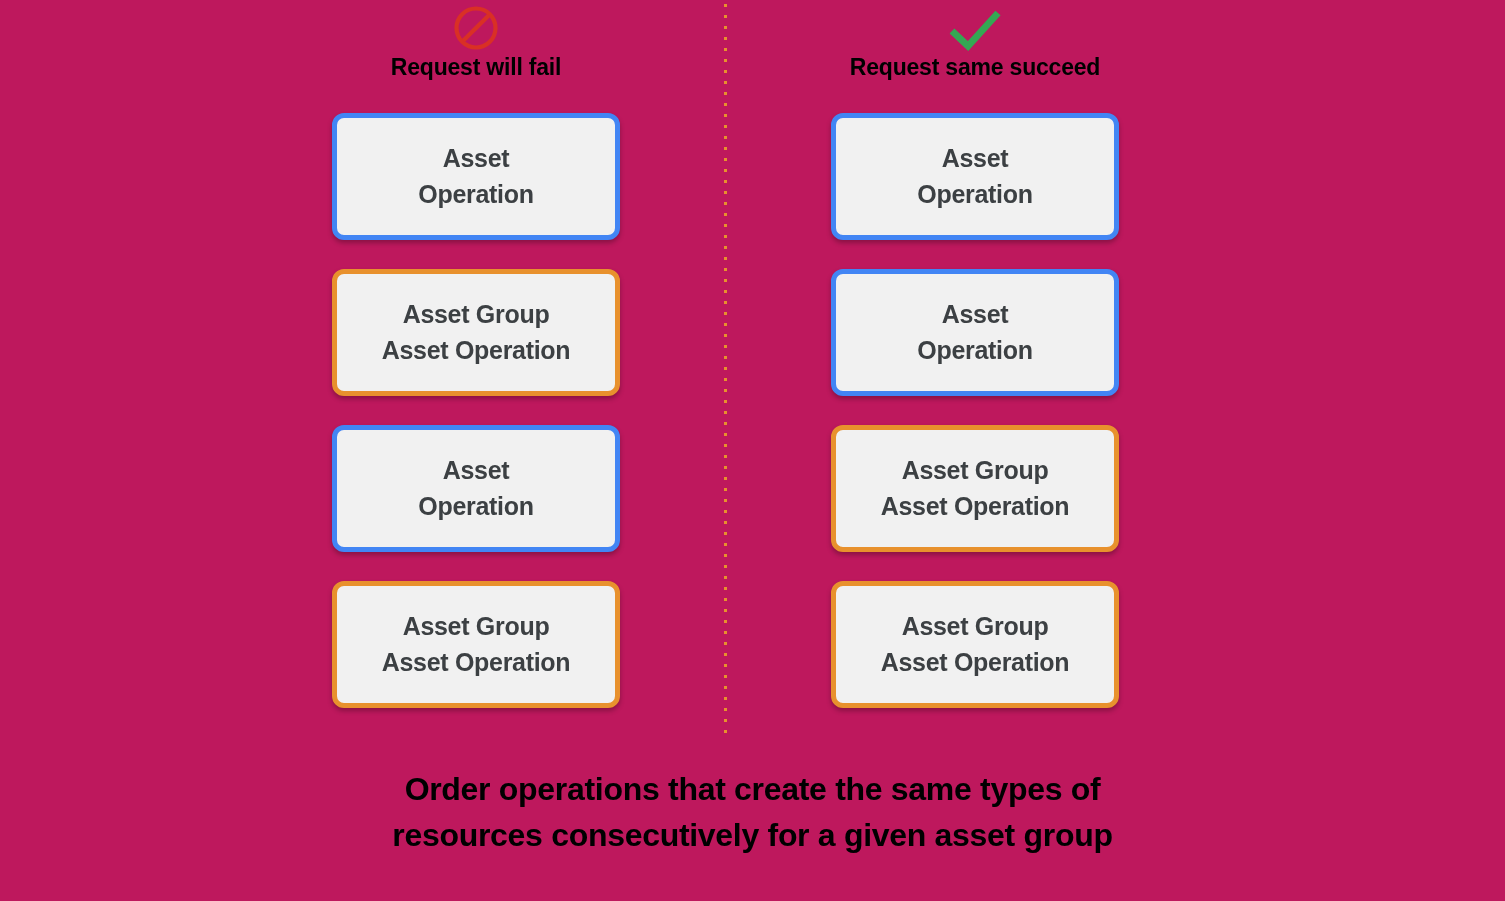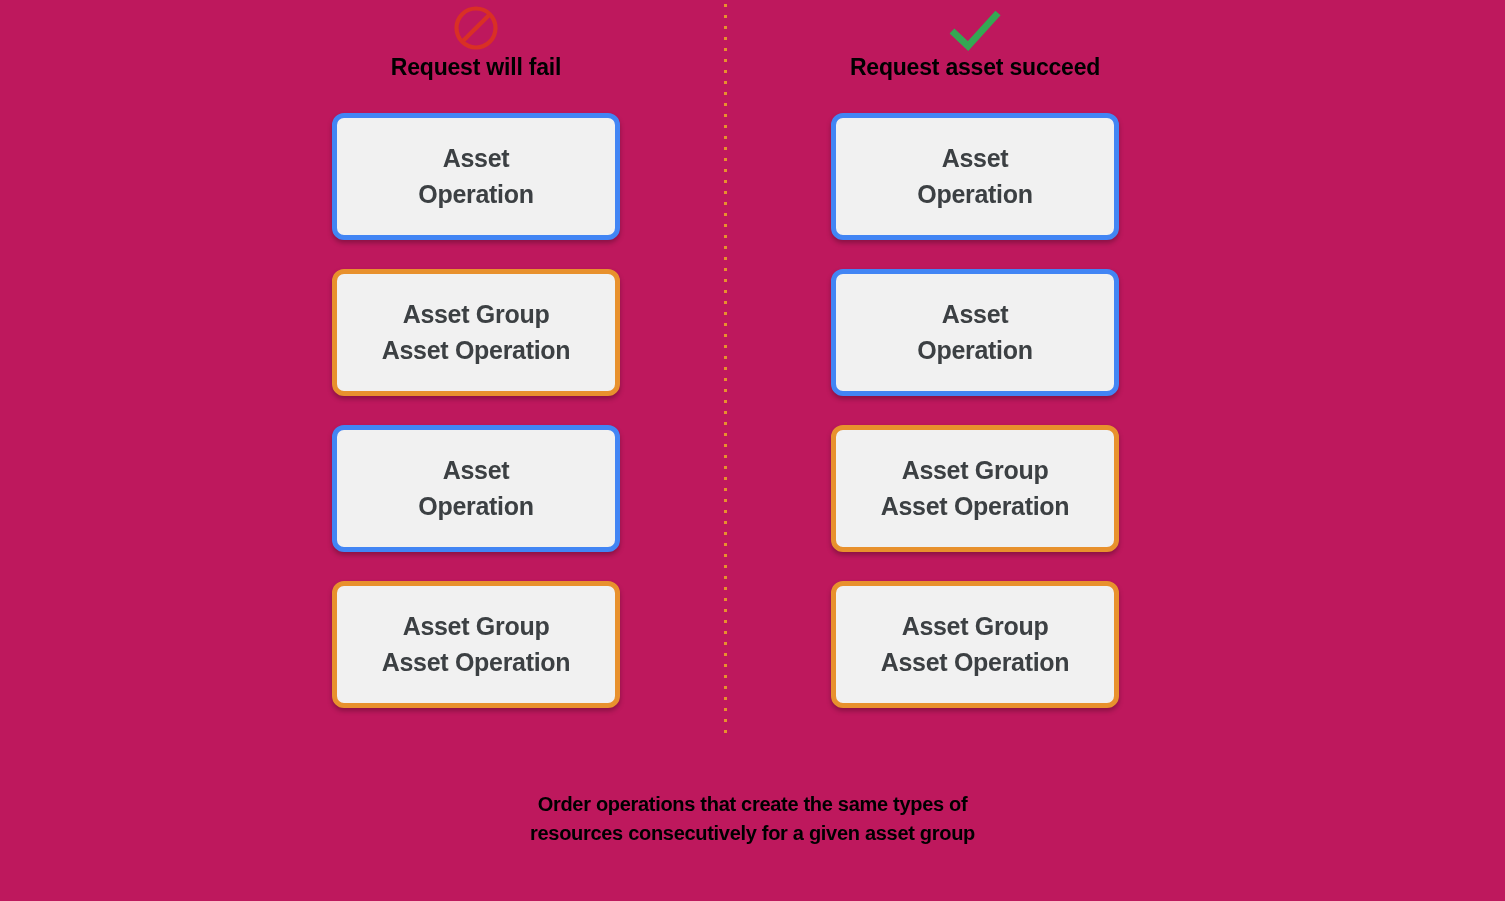--- a/index.html
+++ b/index.html
@@ -109,23 +109,23 @@
     line-height: 1.42;
     letter-spacing: -0.3px;
     white-space: pre-line;
   }
 
   
   .caption {
     position: absolute;
     left: 0;
     right: 0;
-    top: 790px;
+    top: 766px;
     text-align: center;
-    font-size: 20px;
+    font-size: 32px;
     font-weight: 700;
     color: #000000;
     line-height: 1.45;
     letter-spacing: -0.3px;
     white-space: pre-line;
   }
 </style>
 </head>
 <body>
 
@@ -164,21 +164,21 @@
     </div>
   </div>
 
   <div class="column right">
     <div class="col-head">
       <div class="head-icon">
         <svg width="66" height="46" viewBox="0 0 66 46" aria-hidden="true">
           <polyline points="10,26 26,41 56,8" fill="none" stroke="#34a853" stroke-width="7" stroke-linecap="butt" stroke-linejoin="miter"></polyline>
         </svg>
       </div>
-      <div class="head-label">Request asset succeed</div>
+      <div class="head-label">Request same succeed</div>
     </div>
 
     <div class="box-stack">
       <div class="op-box blue">
         <div class="op-label">Asset
 Operation</div>
       </div>
       <div class="op-box blue">
         <div class="op-label">Asset
 Operation</div>

